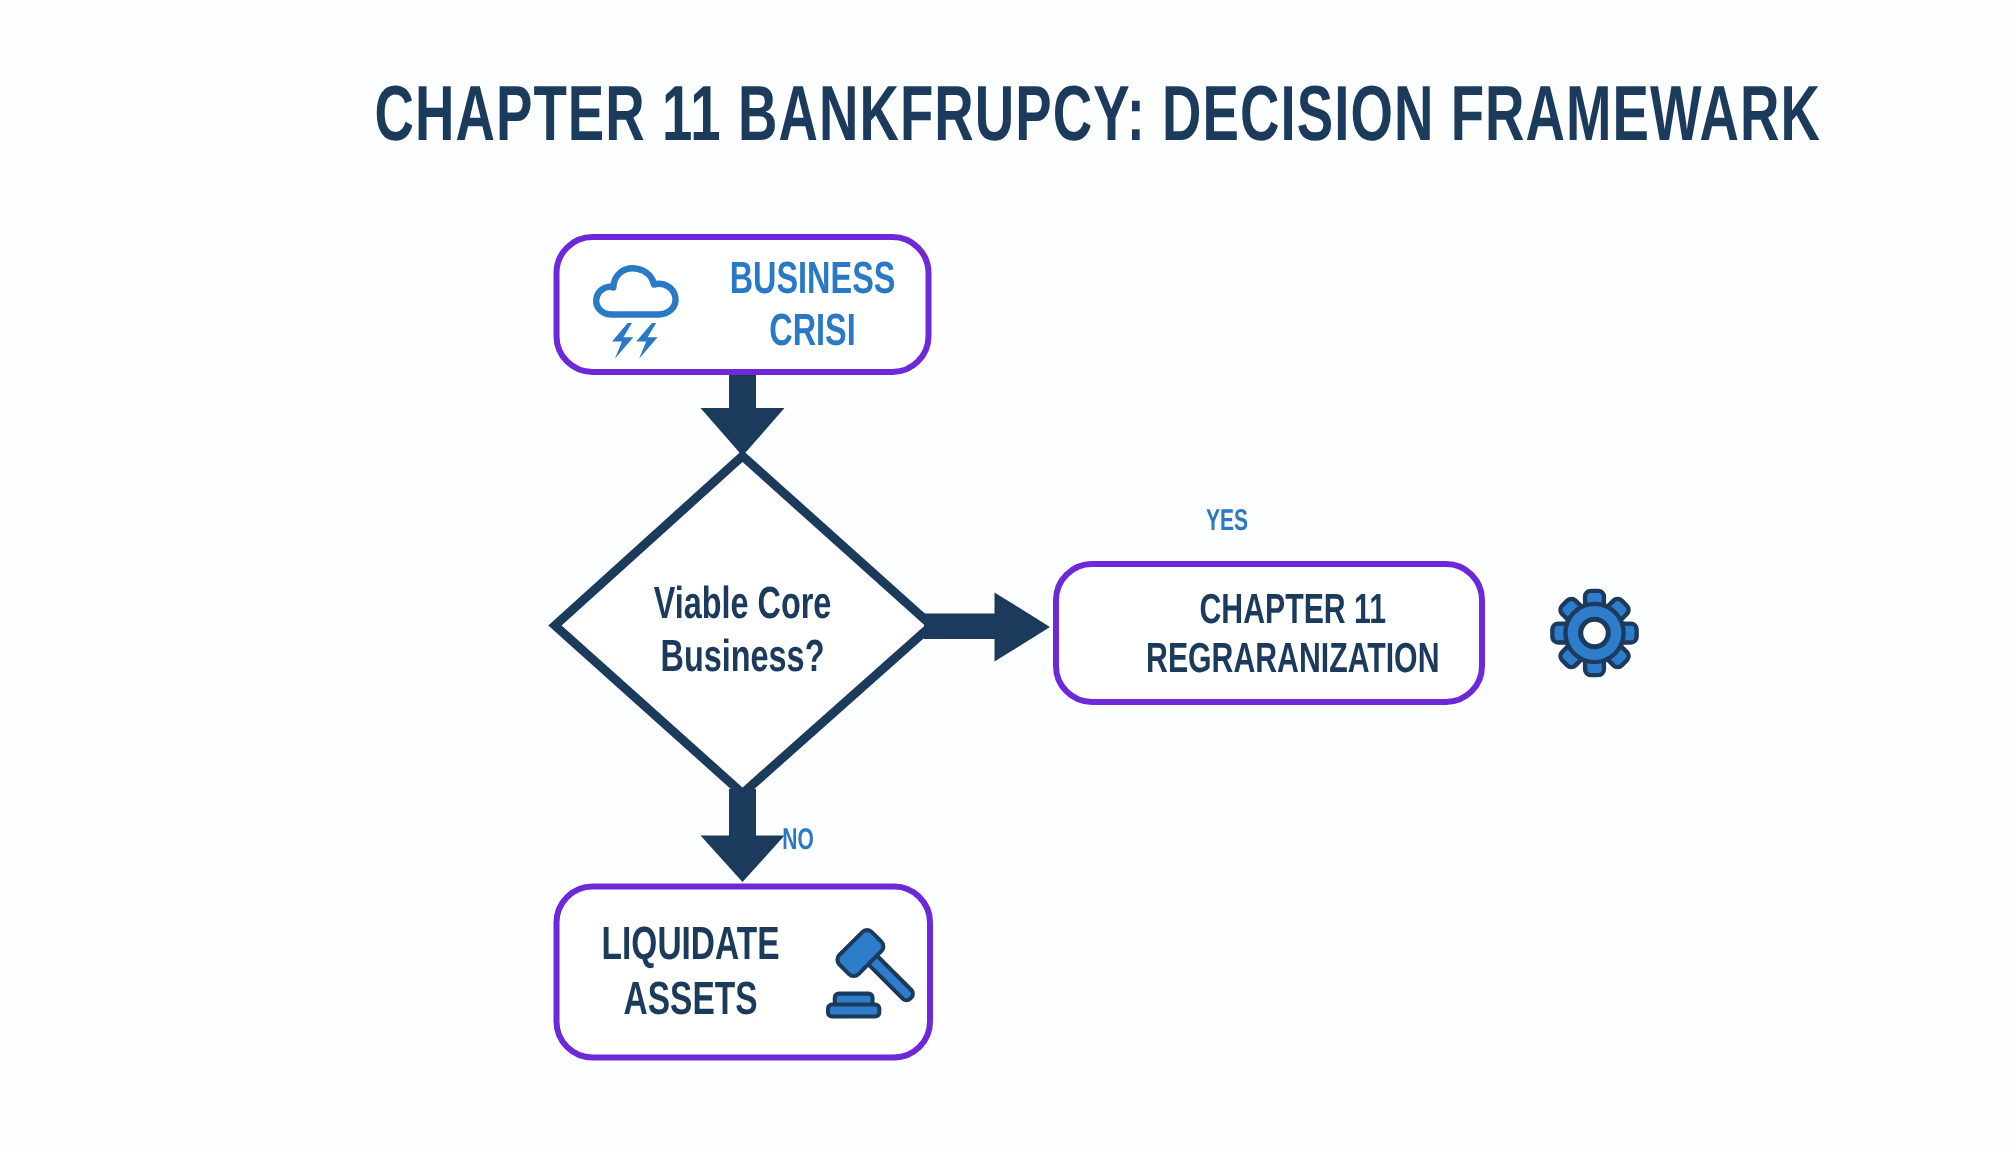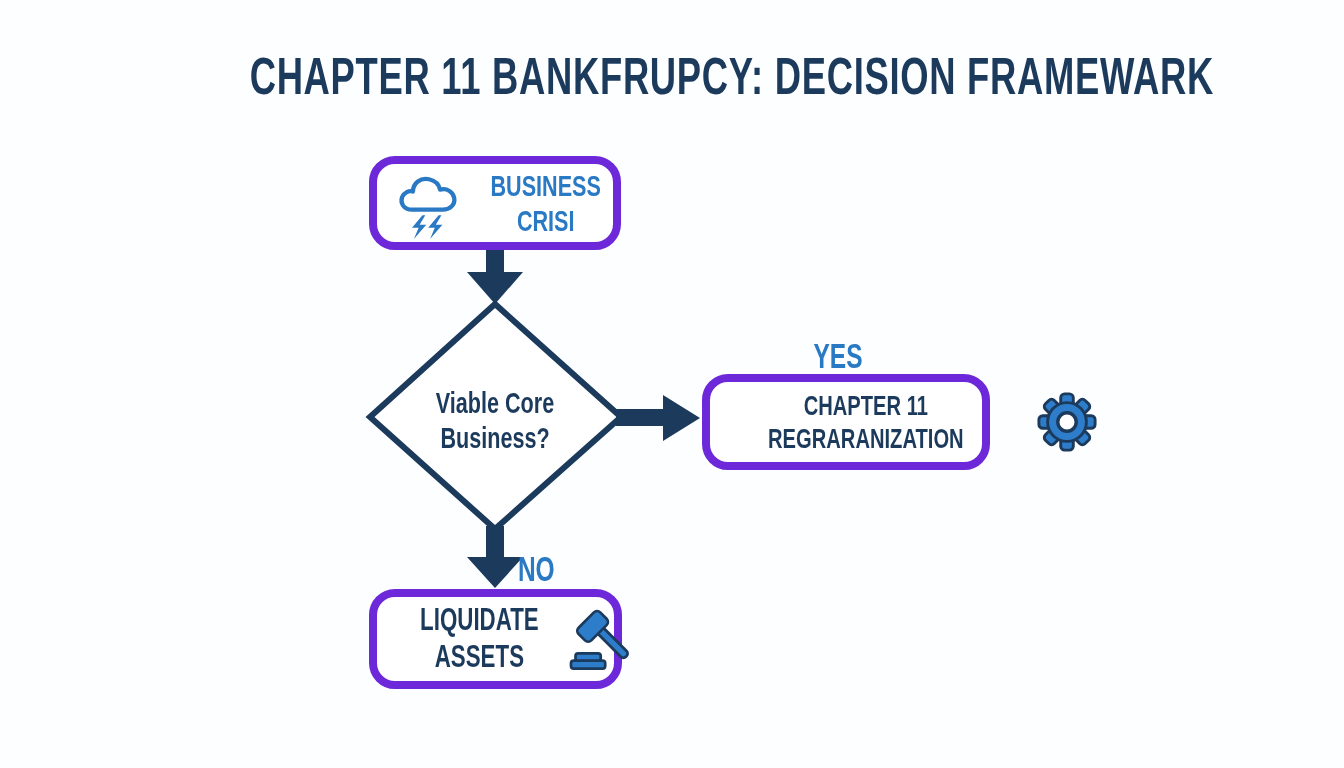--- a/index.html
+++ b/index.html
@@ -21,45 +21,45 @@
     margin-left:43px;
   }
   .title{
     font-size:52px;font-weight:700;color:#1b3a5c;letter-spacing:1px;
   }
 
   .svg-layer{position:absolute;left:0;top:0;pointer-events:none;}
 
   .node{
     position:absolute;box-sizing:border-box;
-    background:#ffffff;border:8px solid #6d28d9;border-radius:26px;
+    background:#ffffff;border:4px solid #6d28d9;border-radius:26px;
     display:flex;align-items:center;
   }
   .node-start{left:369px;top:156px;width:252px;height:94px;padding:0 14px 0 16px;}
   .node-yes{left:702px;top:374px;width:288px;height:96px;padding:0 16px 0 20px;gap:34px;}
-  .node-no{left:369px;top:589px;width:253px;height:100px;padding:0 18px 0 20px;}
+  .node-no{left:369px;top:589px;width:253px;height:118px;padding:0 18px 0 20px;justify-content:center;}
 
   .node-text{
     flex:1;text-align:center;font-weight:700;line-height:1.18;
   }
   .node-text.blue{color:#2979c4;font-size:30px;}
   .node-text.navy{color:#1b3a5c;font-size:28px;}
   .node-text.navy-big{color:#1b3a5c;font-size:31px;}
 
   .decision-text{
     position:absolute;left:395px;top:386px;width:200px;
     text-align:center;color:#1b3a5c;font-weight:700;
     font-size:30px;line-height:1.16;
   }
 
   .branch-label{
-    position:absolute;font-weight:700;color:#2979c4;font-size:35px;text-align:center;
+    position:absolute;font-weight:700;color:#2979c4;font-size:20px;
   }
   .label-yes{left:798px;top:336px;width:80px;}
-  .label-no{left:505px;top:549px;width:62px;}
+  .label-no{left:517px;top:549px;width:62px;}
 
   .icon{flex:0 0 auto;display:flex;align-items:center;justify-content:center;}
 </style>
 </head>
 <body>
 
 <div class="stage">
 
   <div class="title-wrap">
     <span class="title cx">CHAPTER 11 BANKFRUPCY: DECISION FRAMEWARK</span>

